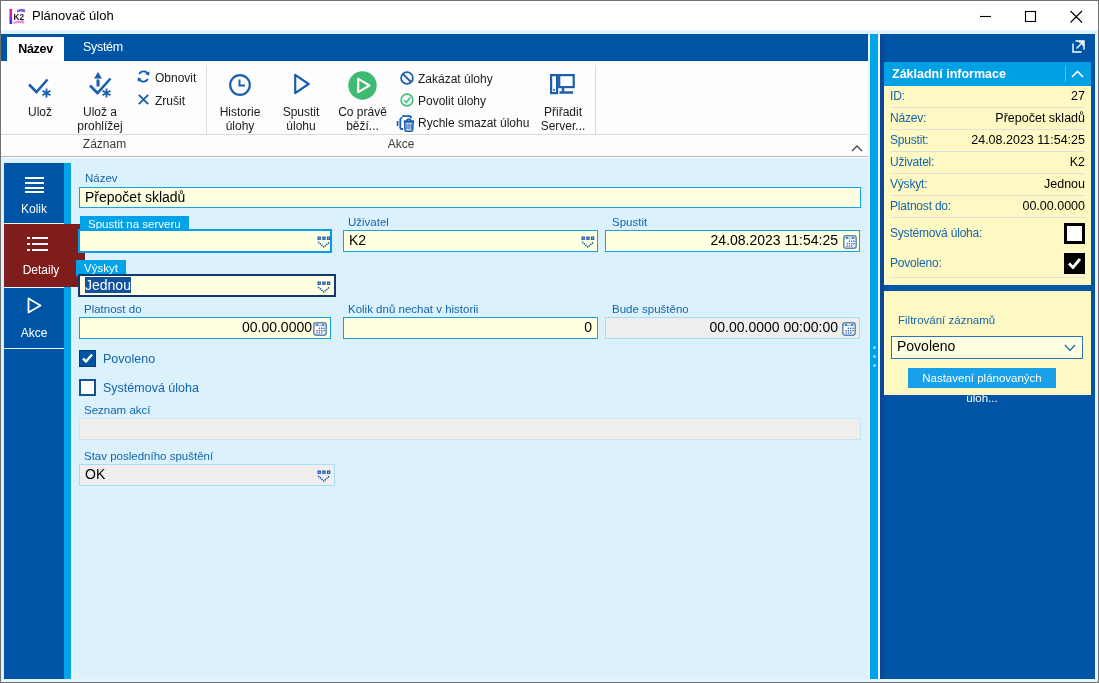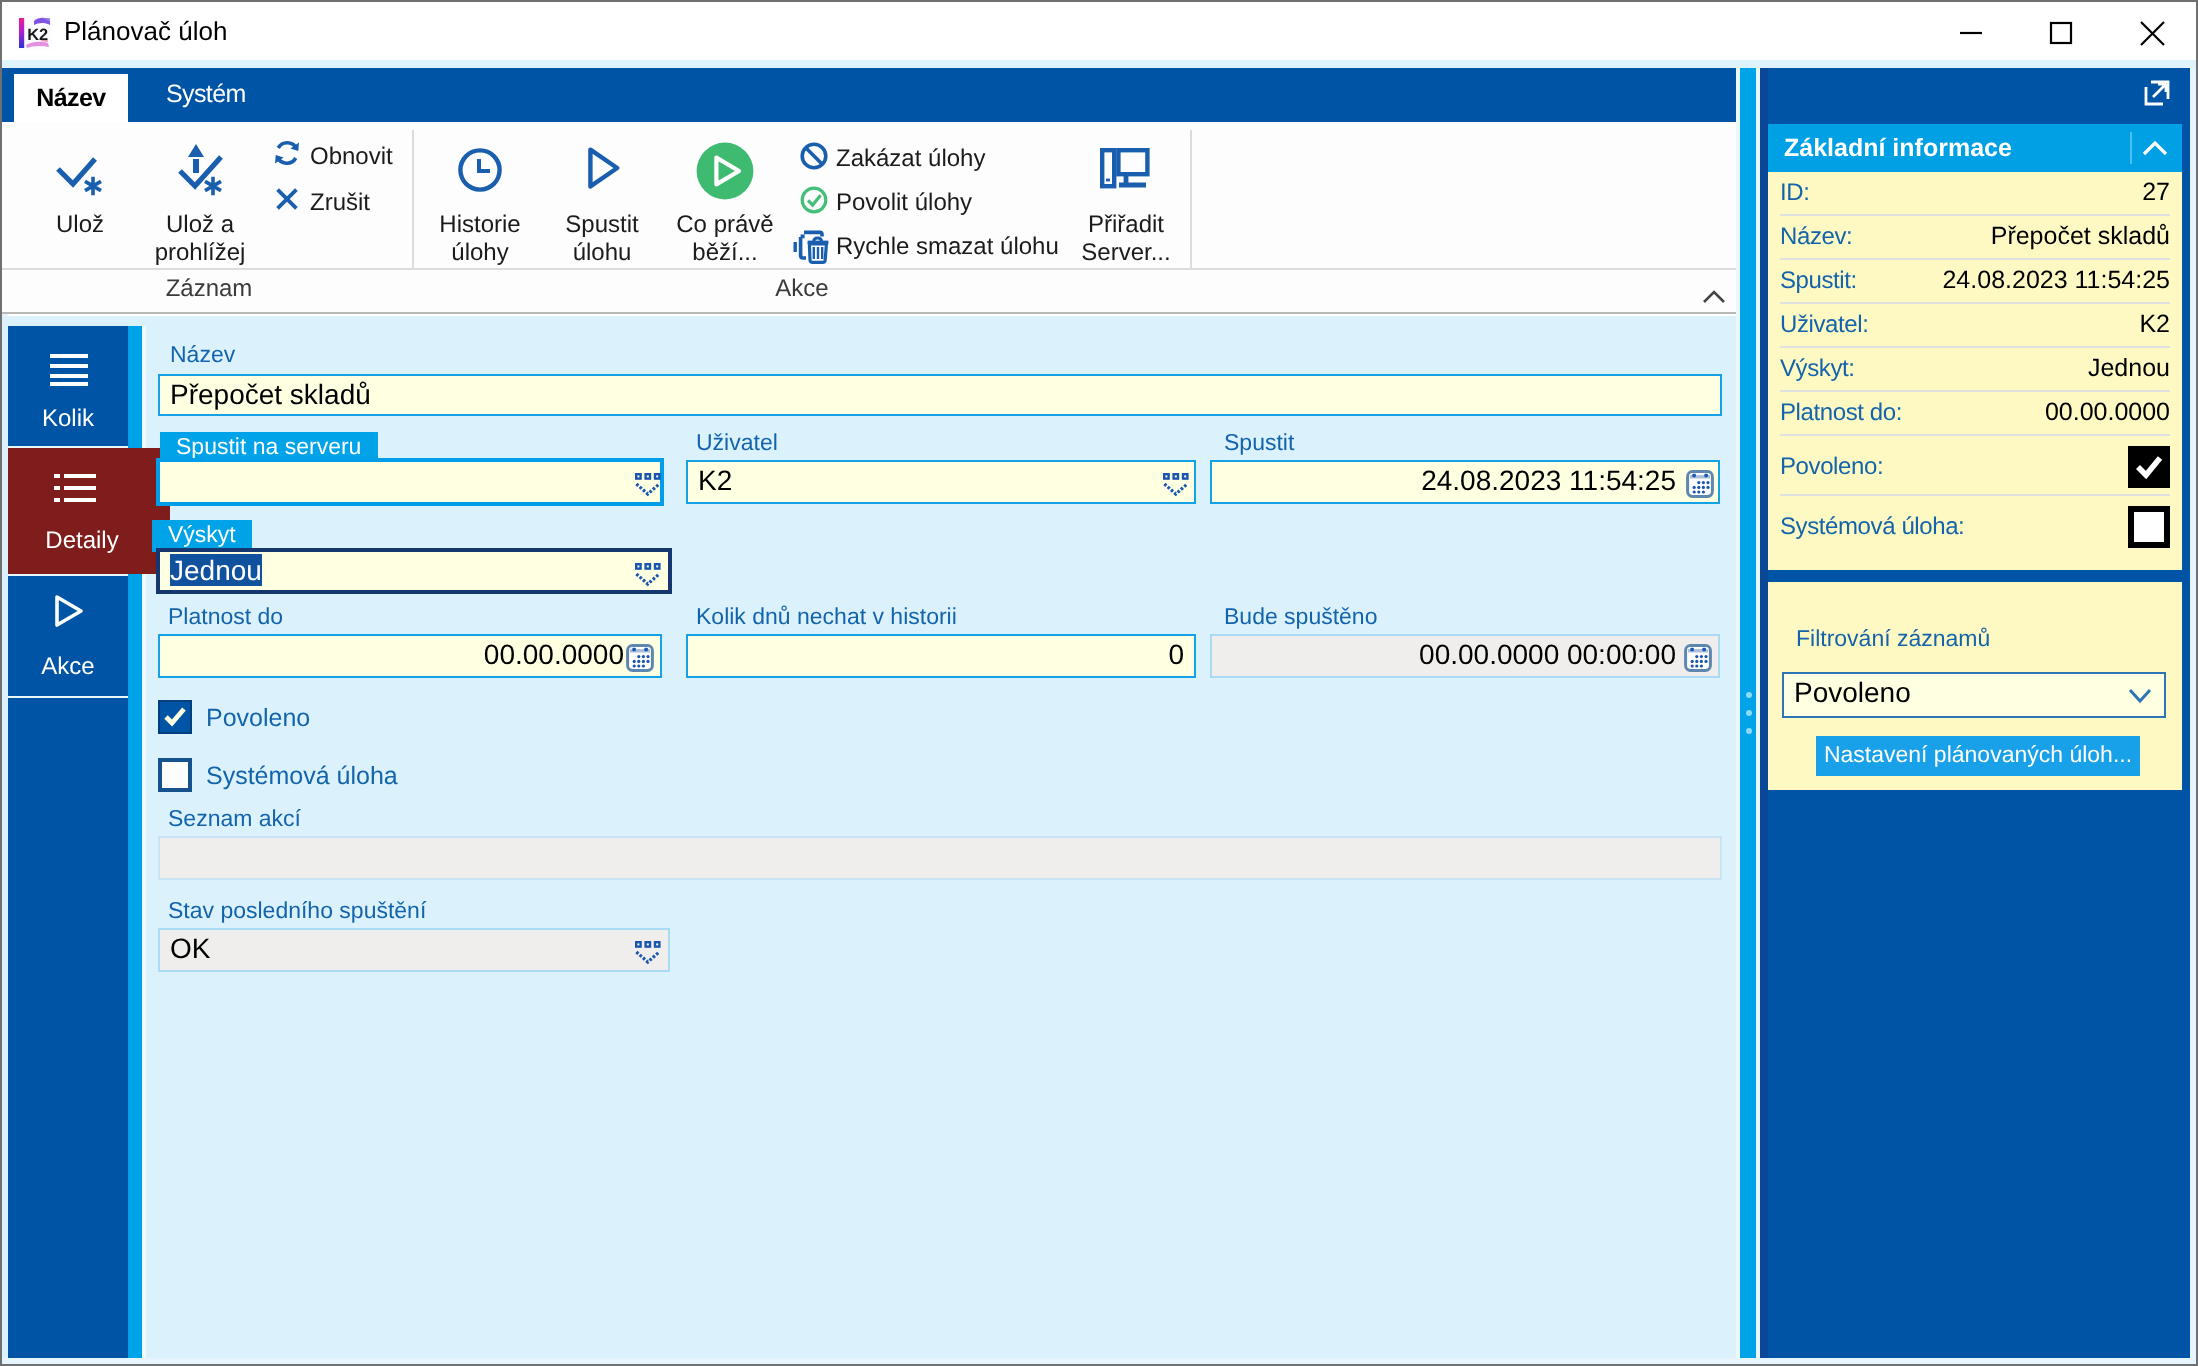--- a/index.html
+++ b/index.html
@@ -262,39 +262,39 @@
         </svg>
       <div style="position:absolute;right:25px;top:4px;width:1px;height:16px;background:#4cc0f0;"></div>
     </div>
     <div style="position:absolute;top:24px;left:0;right:0;">
       <div class="prow"><span class="k">ID:</span><span class="v">27</span></div>
       <div class="prow"><span class="k">Název:</span><span class="v">Přepočet skladů</span></div>
       <div class="prow"><span class="k">Spustit:</span><span class="v">24.08.2023 11:54:25</span></div>
       <div class="prow"><span class="k">Uživatel:</span><span class="v">K2</span></div>
       <div class="prow"><span class="k">Výskyt:</span><span class="v">Jednou</span></div>
       <div class="prow"><span class="k">Platnost do:</span><span class="v">00.00.0000</span></div>
+      <div class="prow" style="height:30px;line-height:30px;border-bottom:none;"><span class="k">Systémová úloha:</span>
+        <span class="v" style="top:5px;width:21px;height:21px;background:#fff;border:3px solid #000;"></span>
+      </div>
       <div class="prow" style="height:30px;line-height:30px;"><span class="k">Povoleno:</span>
         <span class="v" style="top:5px;width:21px;height:21px;background:#000;"><svg width="21" height="21" viewBox="0 0 21 21">
               <path d="M5 10.5 L9 14.5 L16 6" stroke="#fff" stroke-width="2.8" fill="none"></path>
             </svg></span>
-      </div>
-      <div class="prow" style="height:30px;line-height:30px;border-bottom:none;"><span class="k">Systémová úloha:</span>
-        <span class="v" style="top:5px;width:21px;height:21px;background:#fff;border:3px solid #000;"></span>
       </div>
     </div>
   </div>
 
   <div class="panel" style="top:257px;height:104px;">
     <div class="flabel" style="left:14px;top:23px;">Filtrování záznamů</div>
     <div class="field" style="left:7px;top:45px;width:192px;height:23px;border-color:#2e75b6;">Povoleno
       <svg style="position:absolute;right:6px;top:7px;" width="12" height="8" viewBox="0 0 12 8">
           <path d="M1 1 L6 6.5 L11 1" stroke="#2e75b6" stroke-width="1.5" fill="none"></path>
         </svg>
     </div>
-    <div style="position:absolute;left:24px;top:77px;width:162px;height:20px;background:#18a0e8;color:#fff;font-size:11.5px;text-align:center;line-height:20px;">Nastavení plánovaných úloh...</div>
+    <div style="position:absolute;left:24px;top:77px;width:148px;height:20px;background:#18a0e8;color:#fff;font-size:11.5px;text-align:center;line-height:20px;">Nastavení plánovaných úloh...</div>
   </div>
 </div>
 
 <svg class="abs" style="left:317px;top:236px" width="16" height="13" viewBox="0 0 16 13">
     <rect x="0.5" y="0.5" width="3.4" height="3.4" fill="#1a55b0"></rect>
     <rect x="5.2" y="0.5" width="3.4" height="3.4" fill="#1a55b0"></rect>
     <rect x="9.9" y="0.5" width="3.4" height="3.4" fill="#1a55b0"></rect>
     <rect x="1.7" y="1.7" width="1" height="1" fill="#ffffe1"></rect>
     <rect x="6.4" y="1.7" width="1" height="1" fill="#ffffe1"></rect>
     <rect x="11.1" y="1.7" width="1" height="1" fill="#ffffe1"></rect>

